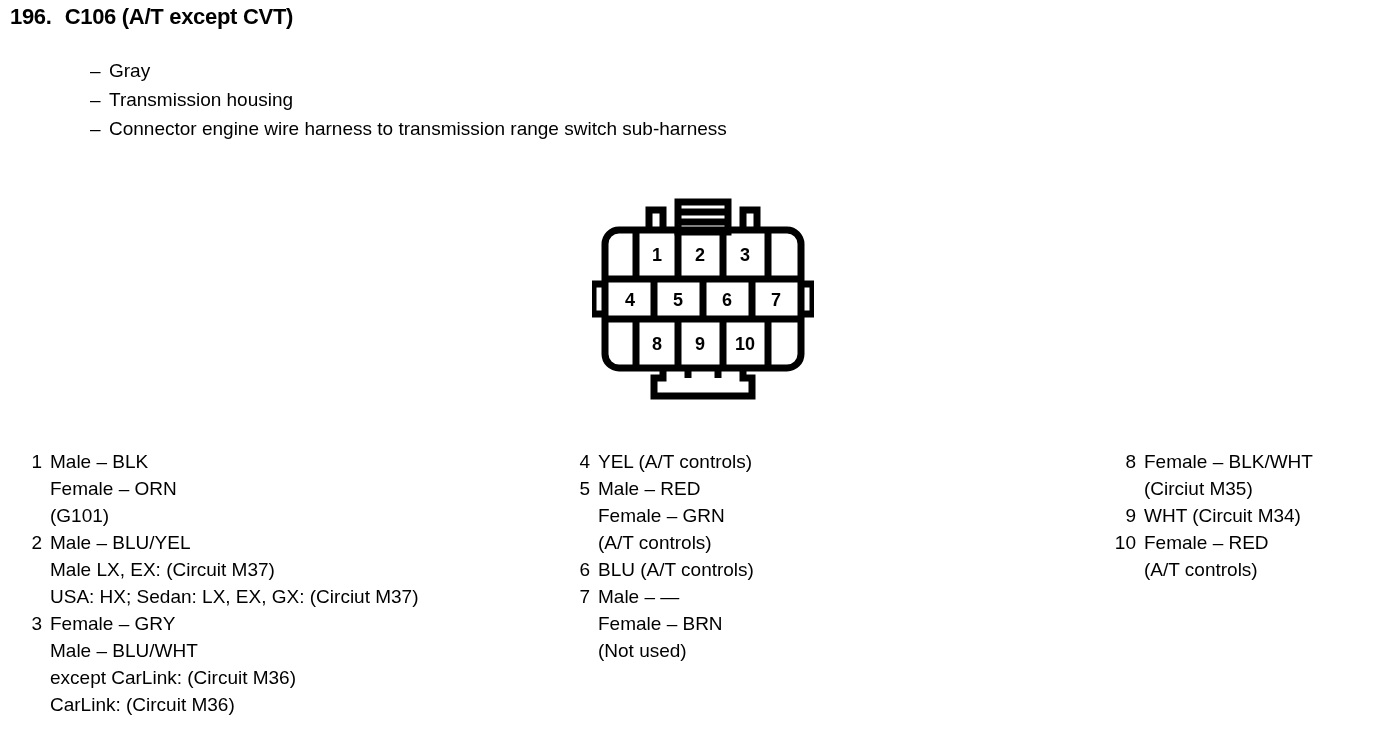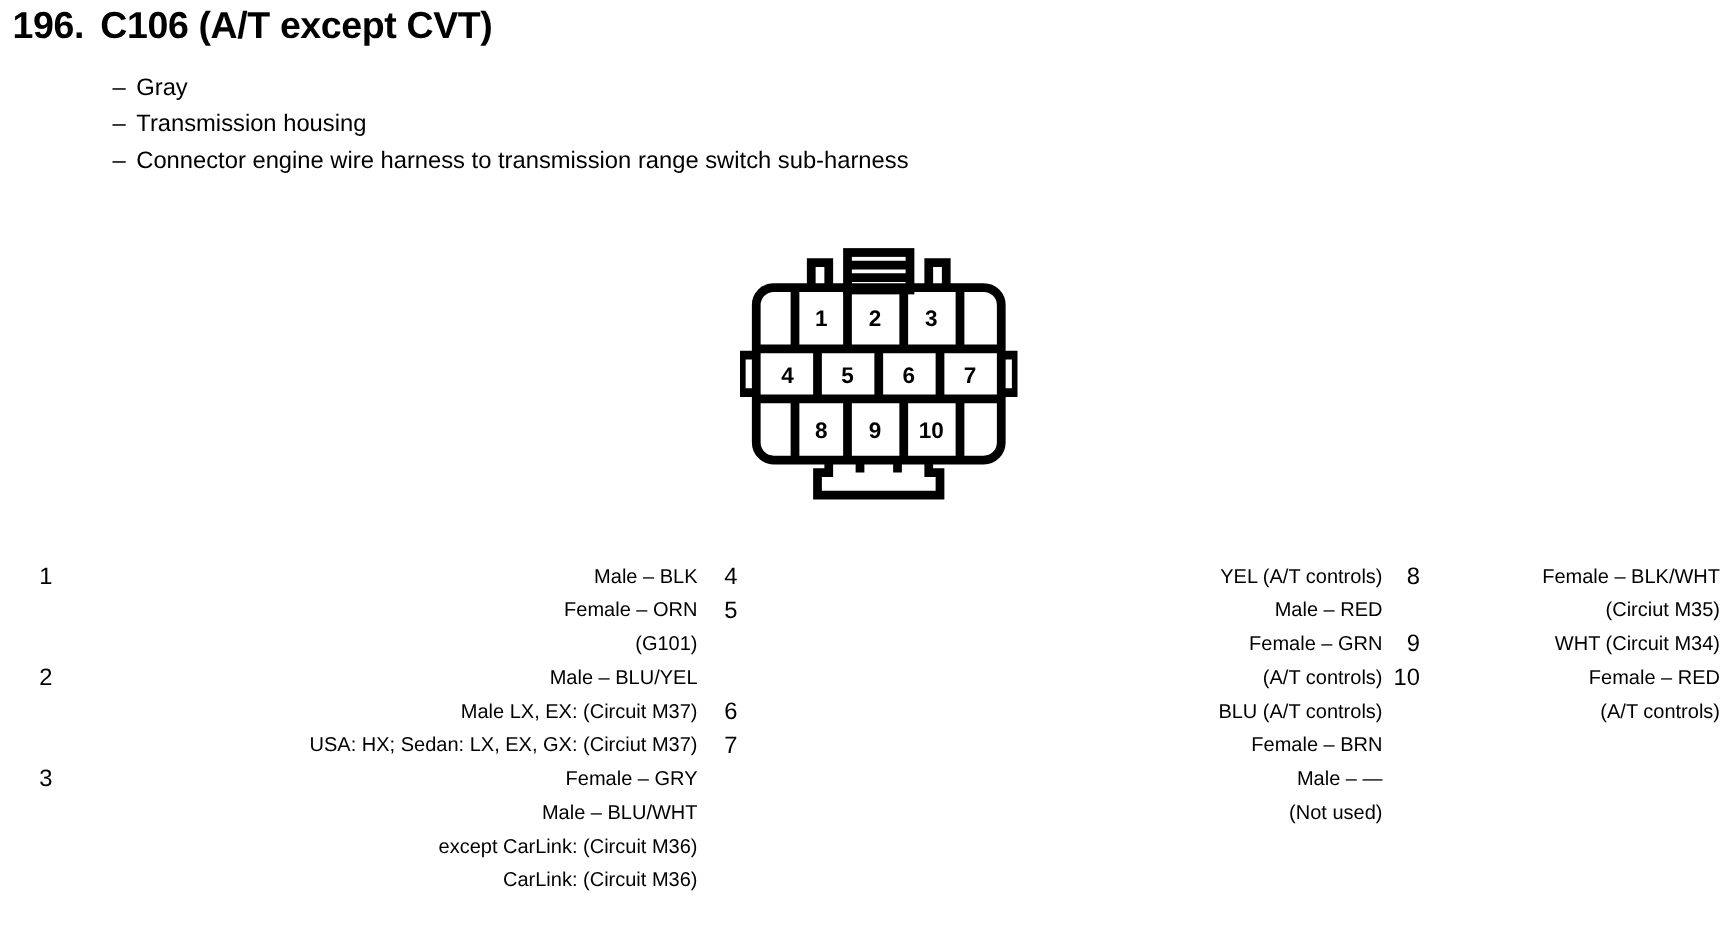--- a/index.html
+++ b/index.html
@@ -14,21 +14,21 @@
     font-family: "Liberation Sans", sans-serif;
     color: #000000;
     overflow: hidden;
   }
 
   
   .page-title {
     position: absolute;
     left: 10px;
     top: 4px;
-    font-size: 30px;
+    font-size: 22px;
     font-weight: bold;
     letter-spacing: -0.3px;
     white-space: nowrap;
   }
   .page-title .title-num { margin-right: 13px; }
 
   
   .descriptors {
     position: absolute;
     left: 90px;
@@ -83,24 +83,23 @@
     text-align: right;
     font-size: 19px;
     line-height: 27px;
     white-space: nowrap;
   }
   .pin-lines {
     margin-left: 8px;
     flex: 1 1 auto;
   }
   .pin-line {
-    font-size: 16px;
+    font-size: 19px;
     line-height: 27px;
     white-space: nowrap;
-    text-align: right;
   }
 </style>
 </head>
 <body>
 
 <div class="page-title">
   <span class="title-num">196.</span><span>C106 (A/T except CVT)</span>
 </div>
 
 <div class="descriptors">
@@ -225,22 +224,22 @@
     </div>
     <div class="pin-entry">
       <div class="pin-number">6</div>
       <div class="pin-lines">
         <div class="pin-line">BLU (A/T controls)</div>
       </div>
     </div>
     <div class="pin-entry">
       <div class="pin-number">7</div>
       <div class="pin-lines">
+        <div class="pin-line">Male – —</div>
         <div class="pin-line">Female – BRN</div>
-        <div class="pin-line">Male – —</div>
         <div class="pin-line">(Not used)</div>
       </div>
     </div>
   </div>
 
   <div class="legend-column col-3">
     <div class="pin-entry">
       <div class="pin-number">8</div>
       <div class="pin-lines">
         <div class="pin-line">Female – BLK/WHT</div>

